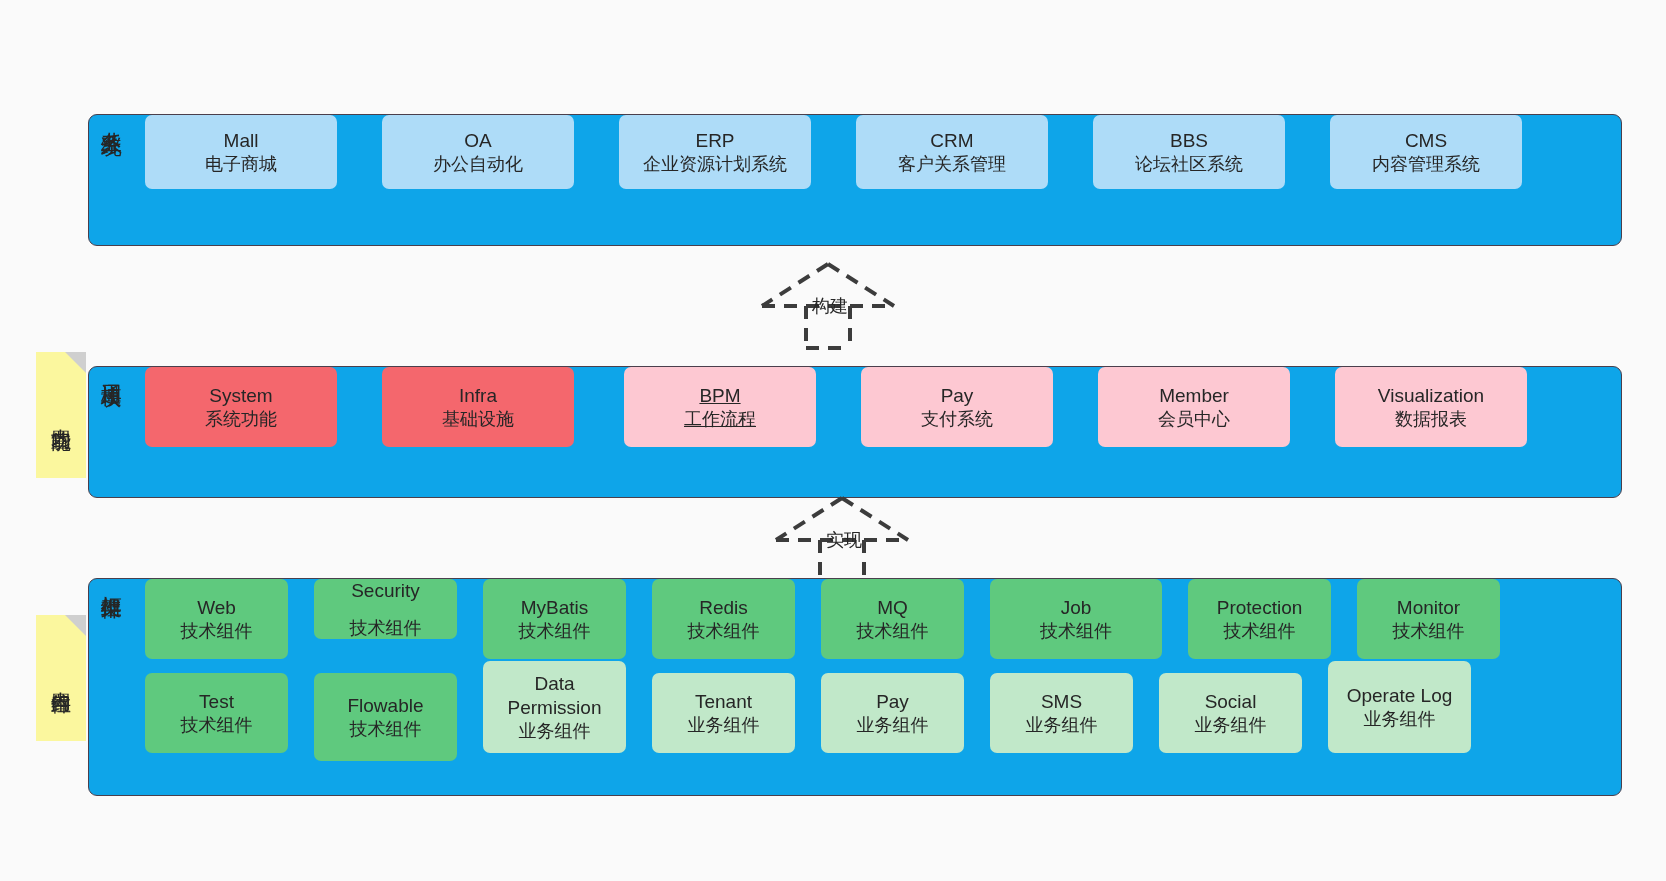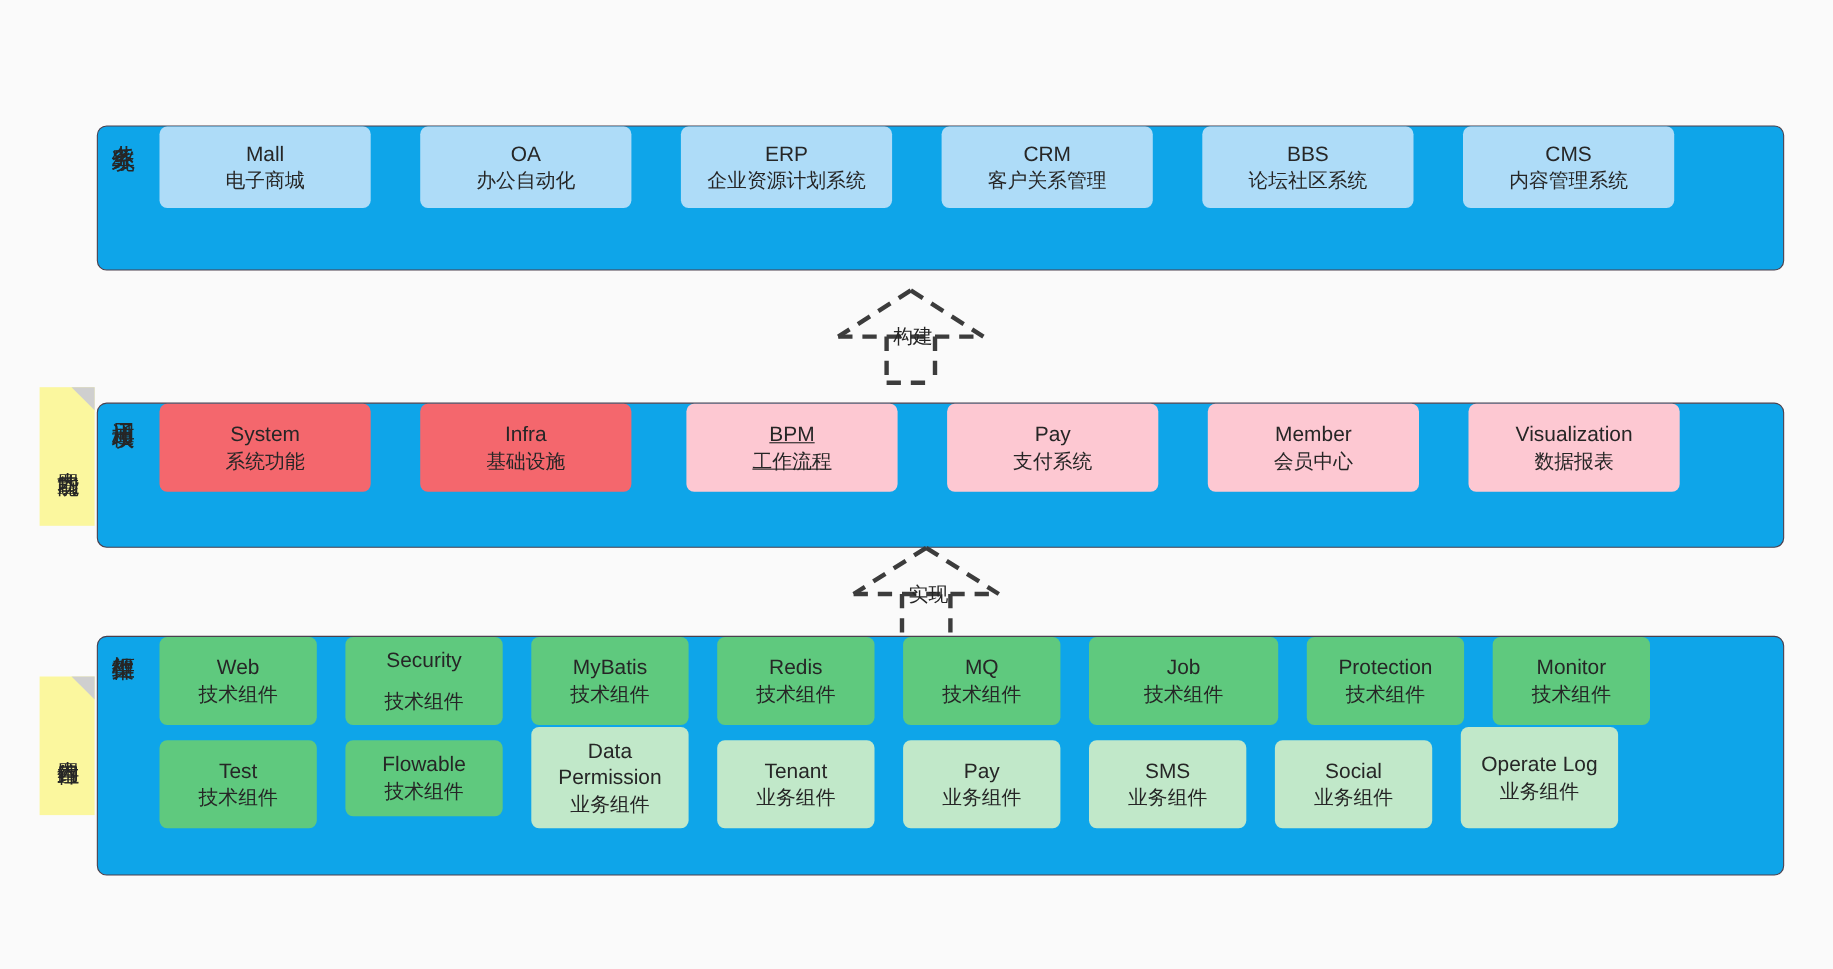--- a/index.html
+++ b/index.html
@@ -216,21 +216,21 @@
   </div>
 
   <div class="layer" id="layer-framework" style="left:88px;top:578px;width:1534px;height:218px;">
     <div class="layer-title">框架组件</div>
     <div class="layer-body grid-body" id="body-framework">
         <div class="row">
           <div class="card c-green" style="width: 143px; height: 80px; margin-left: 10px;">
             <span class="t1">Web</span>
             <span class="t2">技术组件</span>
           </div>
-          <div class="card c-green" style="width: 143px; height: 80px; margin-left: 26px; gap: 14px;">
+          <div class="card c-green" style="width: 143px; height: 60px; margin-left: 26px; gap: 14px;">
             <span class="t1">Security</span>
             <span class="t2">技术组件</span>
           </div>
           <div class="card c-green" style="width: 143px; height: 80px; margin-left: 26px;">
             <span class="t1">MyBatis</span>
             <span class="t2">技术组件</span>
           </div>
           <div class="card c-green" style="width: 143px; height: 80px; margin-left: 26px;">
             <span class="t1">Redis</span>
             <span class="t2">技术组件</span>
@@ -250,21 +250,21 @@
           <div class="card c-green" style="width: 143px; height: 80px; margin-left: 26px;">
             <span class="t1">Monitor</span>
             <span class="t2">技术组件</span>
           </div>
         </div>
         <div class="row">
           <div class="card c-green" style="width: 143px; height: 80px; margin-left: 10px;">
             <span class="t1">Test</span>
             <span class="t2">技术组件</span>
           </div>
-          <div class="card c-green" style="width: 143px; height: 69px; margin-left: 26px;">
+          <div class="card c-green" style="width: 143px; height: 88px; margin-left: 26px;">
             <span class="t1">Flowable</span>
             <span class="t2">技术组件</span>
           </div>
           <div class="card c-lgreen" style="width: 143px; height: 92px; margin-left: 26px; margin-top: -12px;">
             <span class="t1">Data Permission</span>
             <span class="t2">业务组件</span>
           </div>
           <div class="card c-lgreen" style="width: 143px; height: 80px; margin-left: 26px;">
             <span class="t1">Tenant</span>
             <span class="t2">业务组件</span>

